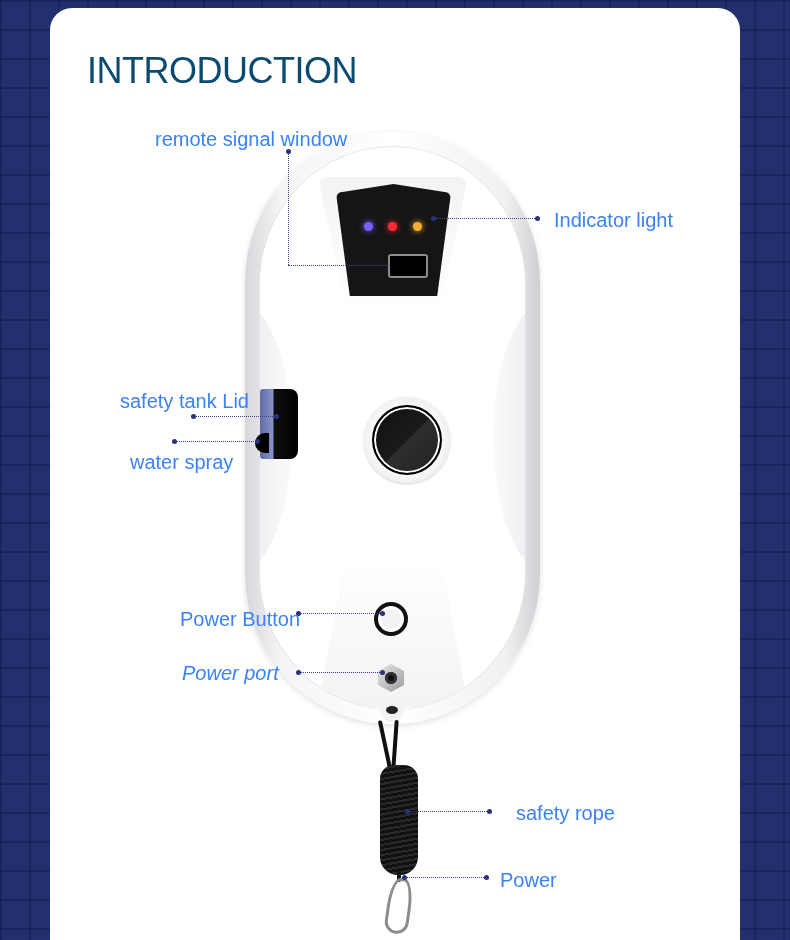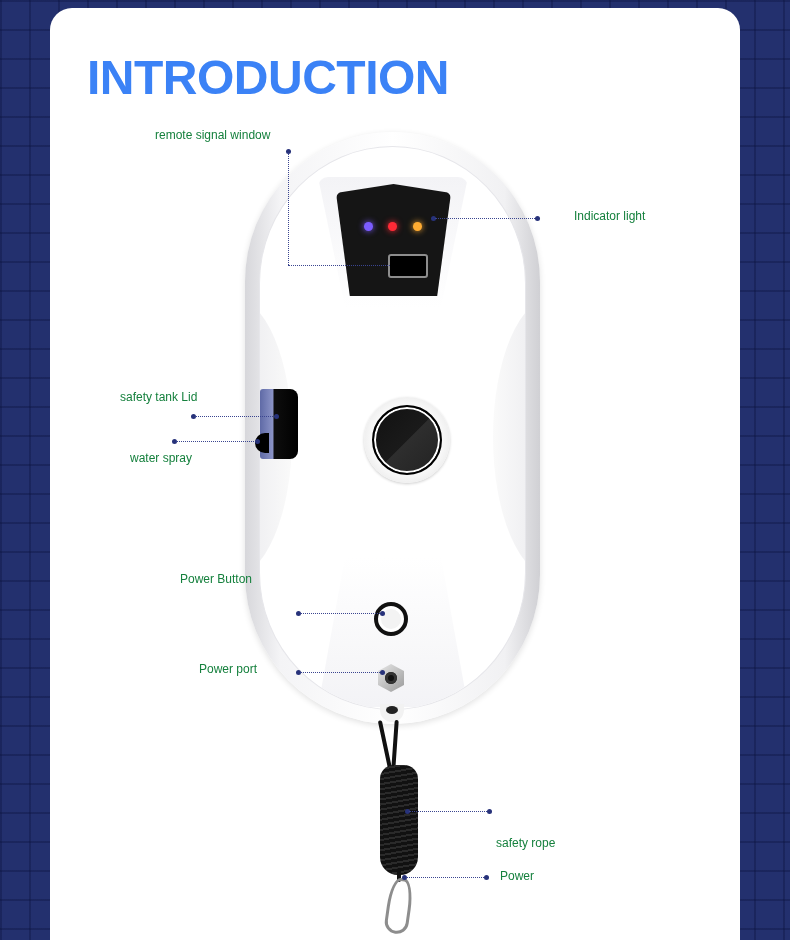--- a/index.html
+++ b/index.html
@@ -17,29 +17,29 @@
     position: absolute;
     left: 50px; top: 8px;
     width: 690px; height: 940px;
     background: #ffffff;
     border-radius: 22px 22px 0 0;
     overflow: hidden;
   }
   .title {
     position: absolute;
     left: 37px; top: 42px;
-    font-size: 48px;
-    font-weight: bold;
+    font-size: 36px;
+    font-weight: normal;
+    color: #0c4a6e;
+    letter-spacing: -0.5px;
+  }
+  .label {
+    position: absolute;
+    font-size: 20px;
     color: #3b82f6;
-    letter-spacing: -0.5px;
-  }
-  .label {
-    position: absolute;
-    font-size: 12px;
-    color: #15803d;
     white-space: nowrap;
   }
   .dot {
     position: absolute;
     width: 5px; height: 5px;
     border-radius: 50%;
     background: #27327a;
   }
   .hline {
     position: absolute;
@@ -246,44 +246,44 @@
   <div class="carabiner"></div>
 
   <div class="label" style="left:105px; top:120px;">remote signal window</div>
   <div class="dot" style="left:236px; top:141px;"></div>
   <div class="vline" style="left:238px; top:145px; height:112px;"></div>
   <div class="hline" style="left:238px; top:257px; width:102px;"></div>
 
   <div class="dot" style="left:381px; top:208px;"></div>
   <div class="hline" style="left:385px; top:210px; width:100px;"></div>
   <div class="dot" style="left:485px; top:208px;"></div>
-  <div class="label" style="left:524px; top:201px;">Indicator light</div>
+  <div class="label" style="left:504px; top:201px;">Indicator light</div>
 
   <div class="label" style="left:70px; top:382px;">safety tank Lid</div>
   <div class="dot" style="left:141px; top:406px;"></div>
   <div class="hline" style="left:145px; top:408px; width:80px;"></div>
   <div class="dot" style="left:224px; top:406px;"></div>
 
   <div class="dot" style="left:122px; top:431px;"></div>
   <div class="hline" style="left:126px; top:433px; width:80px;"></div>
   <div class="dot" style="left:205px; top:431px;"></div>
   <div class="label" style="left:80px; top:443px;">water spray</div>
 
-  <div class="label" style="left:130px; top:564px;">Power Button</div>
+  <div class="label" style="left:130px; top:600px;">Power Button</div>
   <div class="dot" style="left:246px; top:603px;"></div>
   <div class="hline" style="left:250px; top:605px; width:82px;"></div>
   <div class="dot" style="left:330px; top:603px;"></div>
 
-  <div class="label" style="left:149px; top:654px;">Power port</div>
+  <div class="label" style="left:132px; top:654px;font-style:italic;">Power port</div>
   <div class="dot" style="left:246px; top:662px;"></div>
   <div class="hline" style="left:250px; top:664px; width:82px;"></div>
   <div class="dot" style="left:330px; top:662px;"></div>
 
   <div class="dot" style="left:355px; top:801px;"></div>
   <div class="hline" style="left:359px; top:803px; width:80px;"></div>
   <div class="dot" style="left:437px; top:801px;"></div>
-  <div class="label" style="left:446px; top:794px;margin-top:34px;">safety rope</div>
+  <div class="label" style="left:466px; top:794px;">safety rope</div>
 
   <div class="dot" style="left:352px; top:867px;"></div>
   <div class="hline" style="left:356px; top:869px; width:80px;"></div>
   <div class="dot" style="left:434px; top:867px;"></div>
   <div class="label" style="left:450px; top:861px;">Power</div>
 </div>
 
 </body></html>

